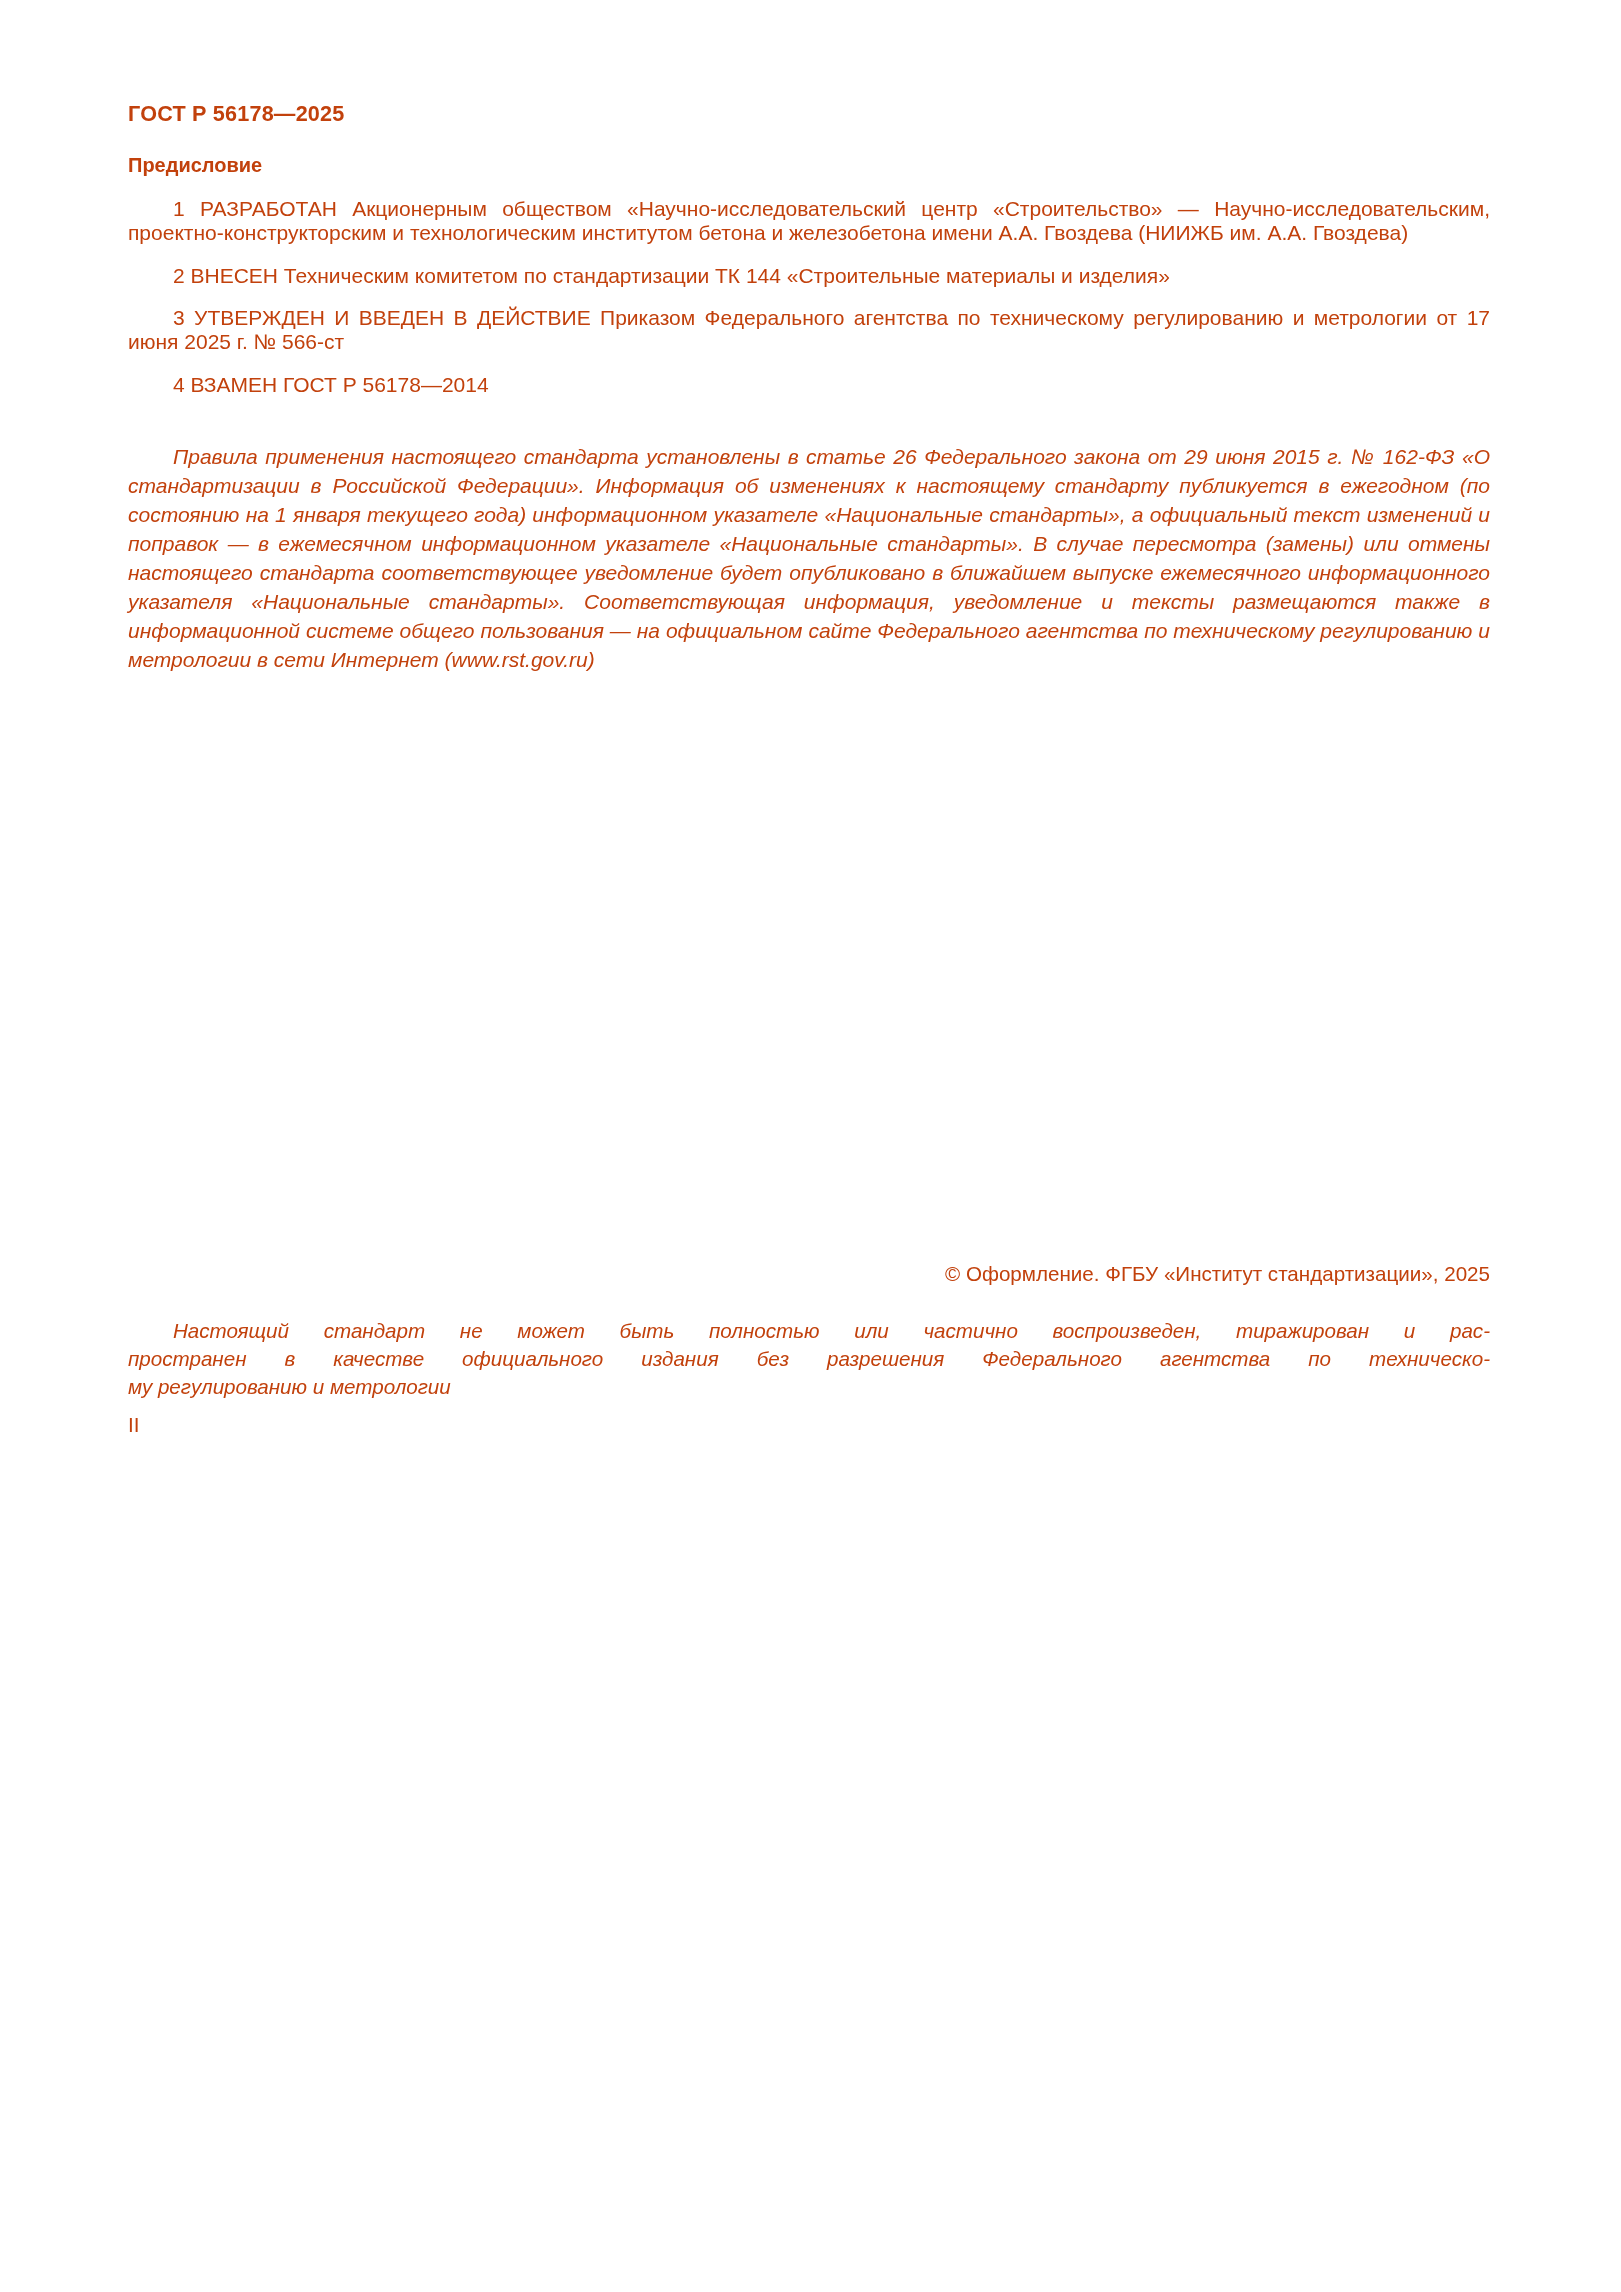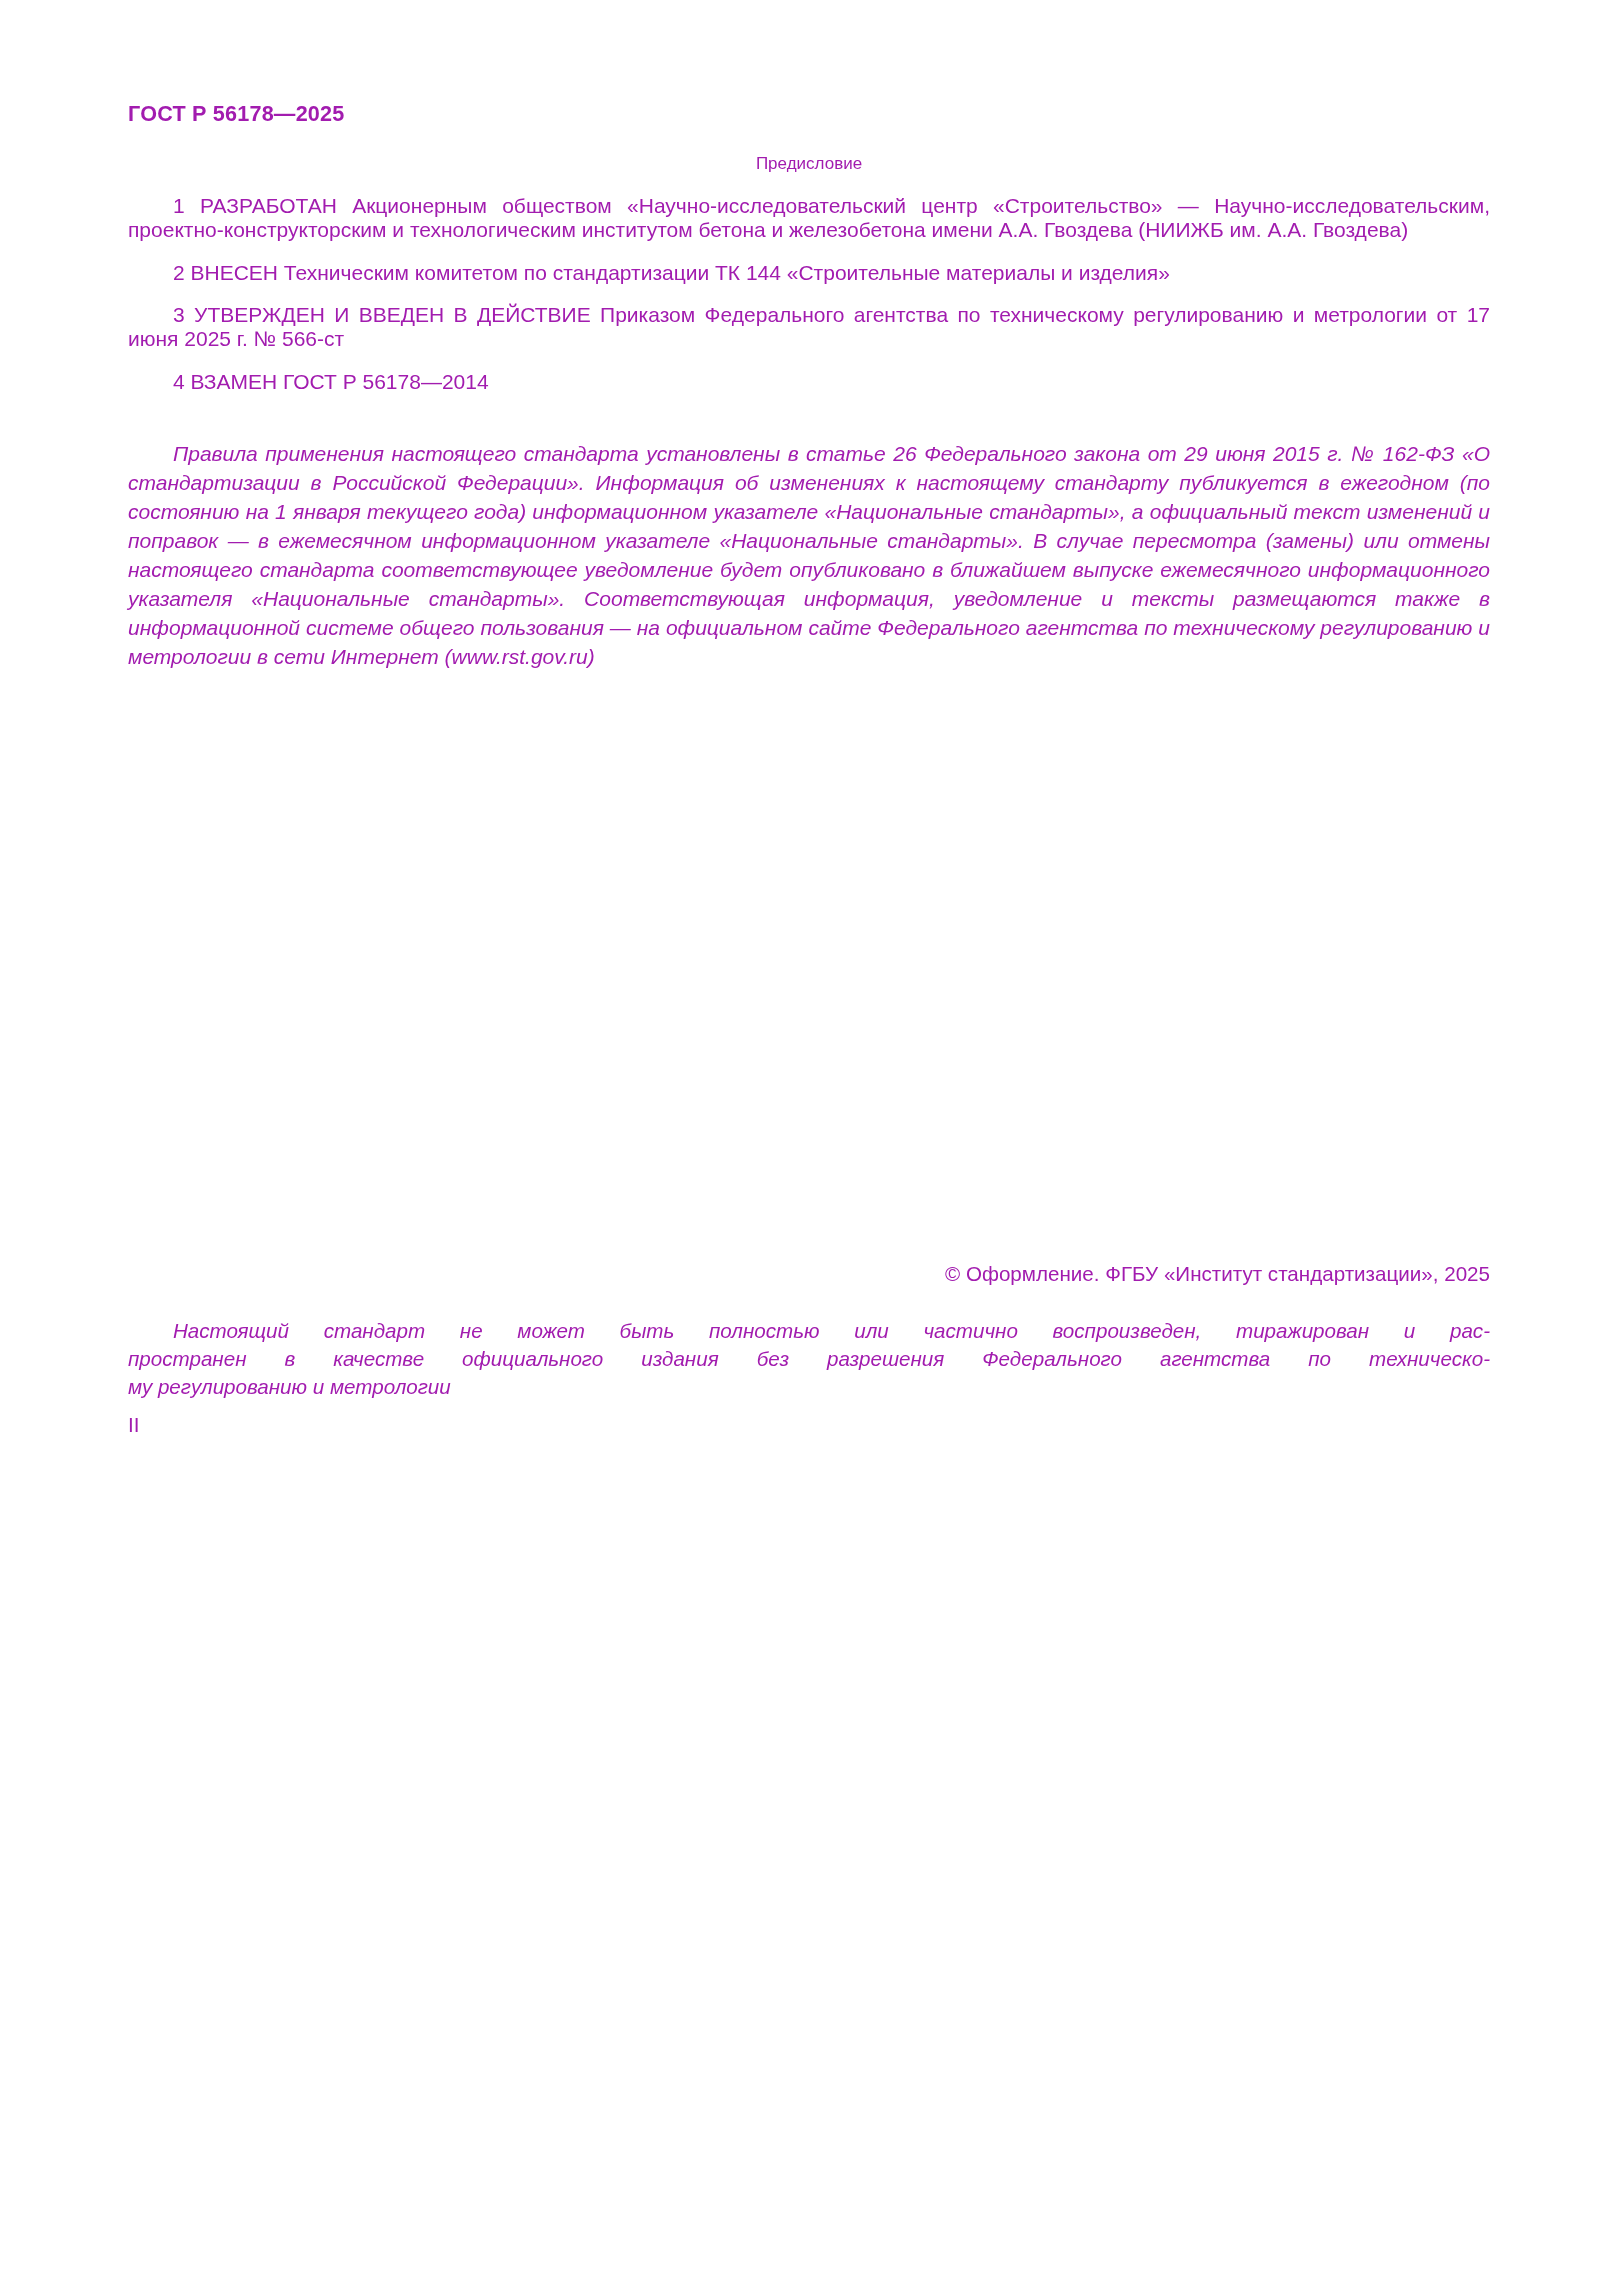--- a/index.html
+++ b/index.html
@@ -3,38 +3,37 @@
 <meta charset="utf-8">
 <style>
   * { box-sizing: border-box; }
   html, body { margin: 0; padding: 0; background: #ffffff; }
   .page {
     position: relative;
     width: 1621px;
     height: 2293px;
     background: #ffffff;
     font-family: "Liberation Sans", sans-serif;
-    color: #a21caf;
+    color: #c2410c;
     overflow: hidden;
   }
   .content {
     position: absolute;
     left: 128px;
     right: 131px;
     top: 101px;
   }
   .doc-header {
     font-size: 21.6px;
     font-weight: bold;
     letter-spacing: 0.2px;
   }
   .title {
-    text-align: center;
-    font-size: 17px;
-    font-weight: normal;
+    font-size: 20px;
+    font-weight: bold;
     margin: 27.4px 0 19.6px 0;
   }
   .para {
     font-size: 21px;
     line-height: 24px;
     text-align: justify;
     text-indent: 45px;
     margin: 0 0 18.6px 0;
   }
   .rules {

